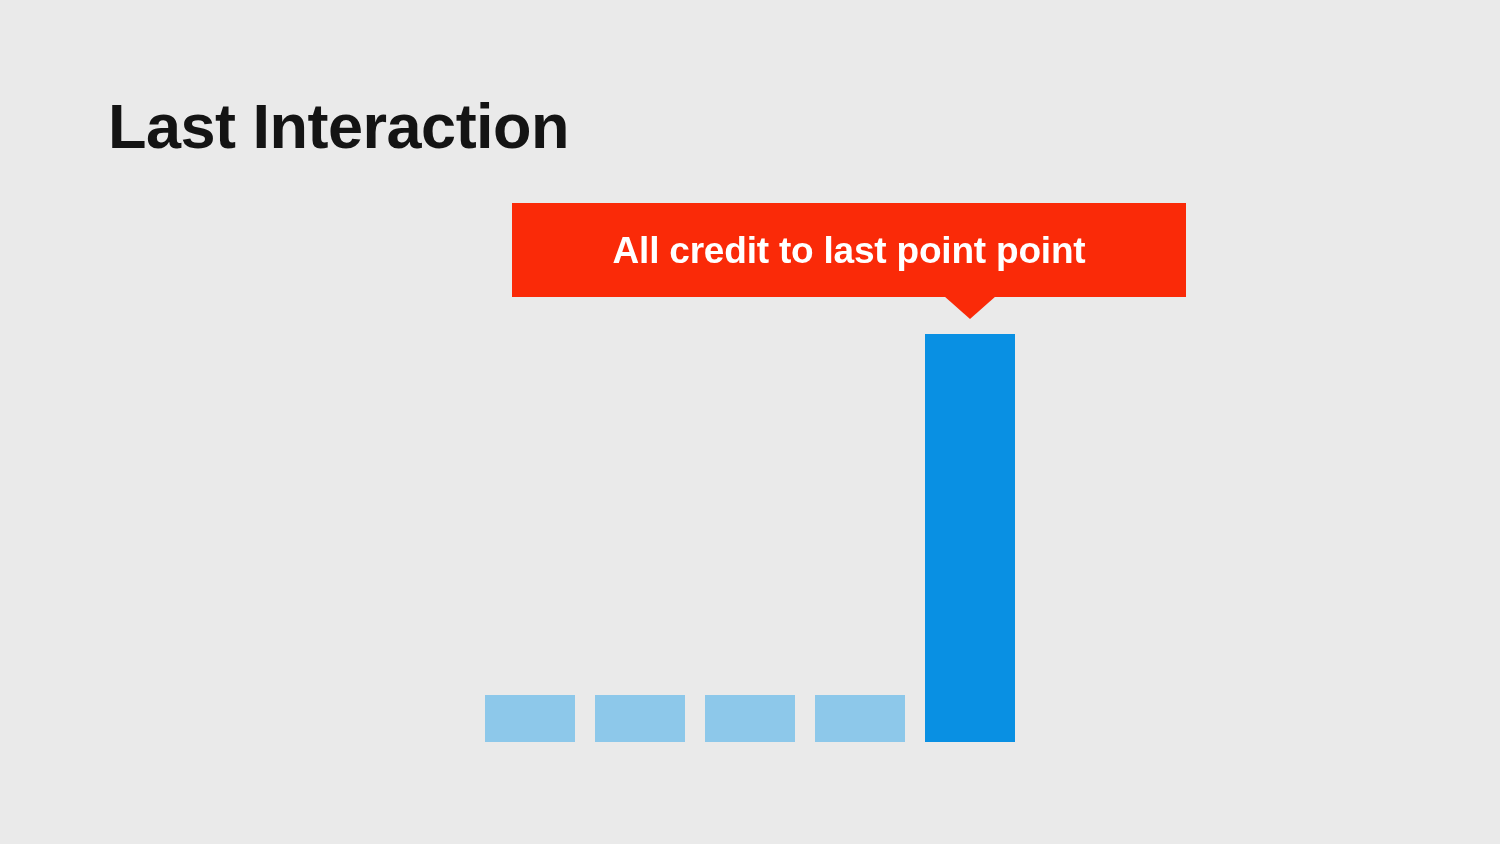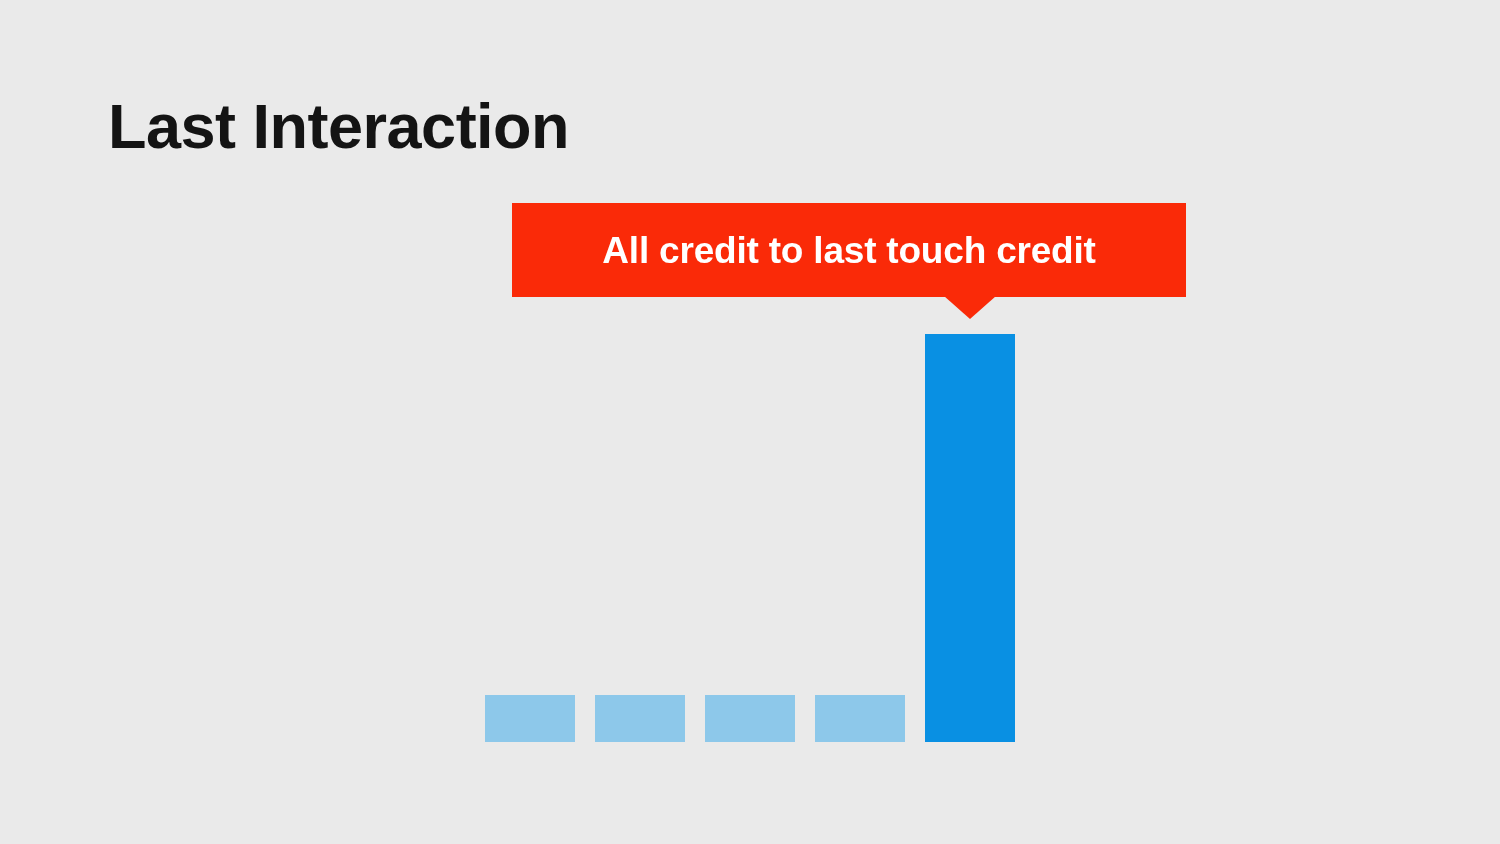--- a/index.html
+++ b/index.html
@@ -81,17 +81,17 @@
 
   <div id="chart">
     <div class="bar" style="left: 485px; width: 90px; height: 47px; background: rgb(141, 200, 234);"></div>
     <div class="bar" style="left: 595px; width: 90px; height: 47px; background: rgb(141, 200, 234);"></div>
     <div class="bar" style="left: 705px; width: 90px; height: 47px; background: rgb(141, 200, 234);"></div>
     <div class="bar" style="left: 815px; width: 90px; height: 47px; background: rgb(141, 200, 234);"></div>
     <div class="bar" style="left: 925px; width: 90px; height: 408px; background: rgb(9, 144, 227);"></div>
   </div>
 
   <div id="callout" style="background: rgb(250, 42, 8);">
-    <span id="callout-label" style="color: rgb(255, 255, 255);">All credit to last touch credit</span>
+    <span id="callout-label" style="color: rgb(255, 255, 255);">All credit to last point point</span>
   </div>
   <div id="callout-pointer" style="border-top-color: rgb(250, 42, 8);"></div>
 
 </div>
 
 </body></html>

